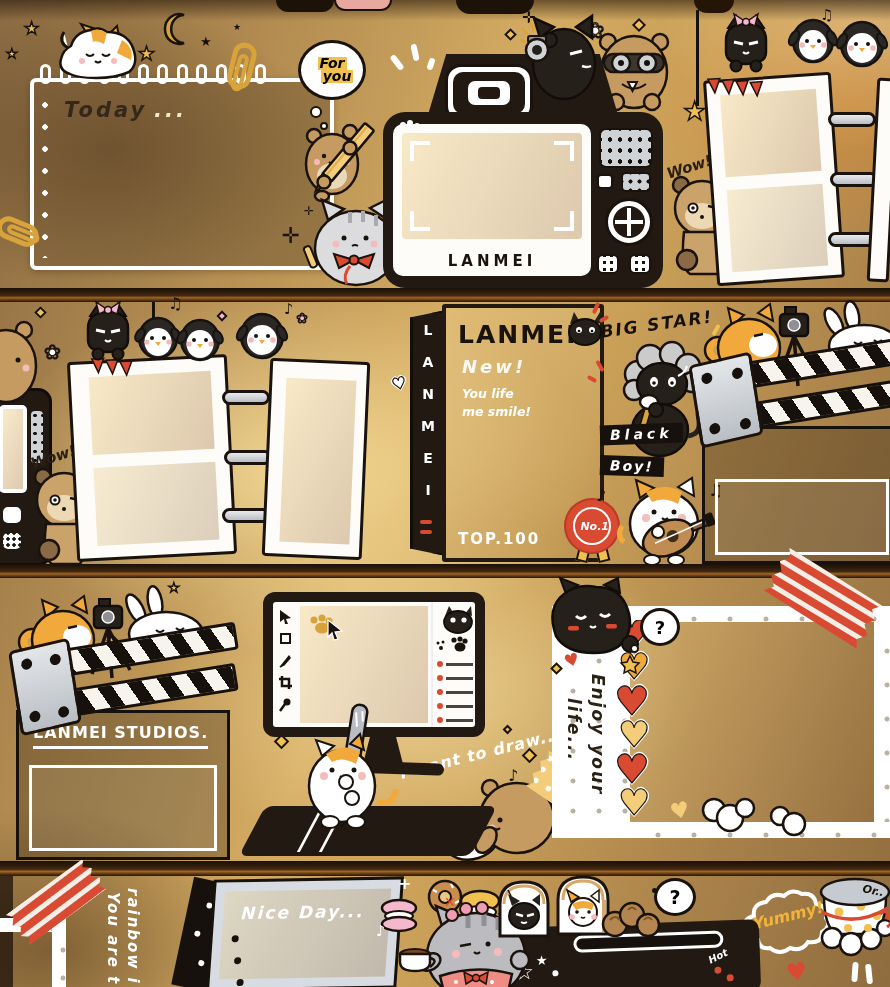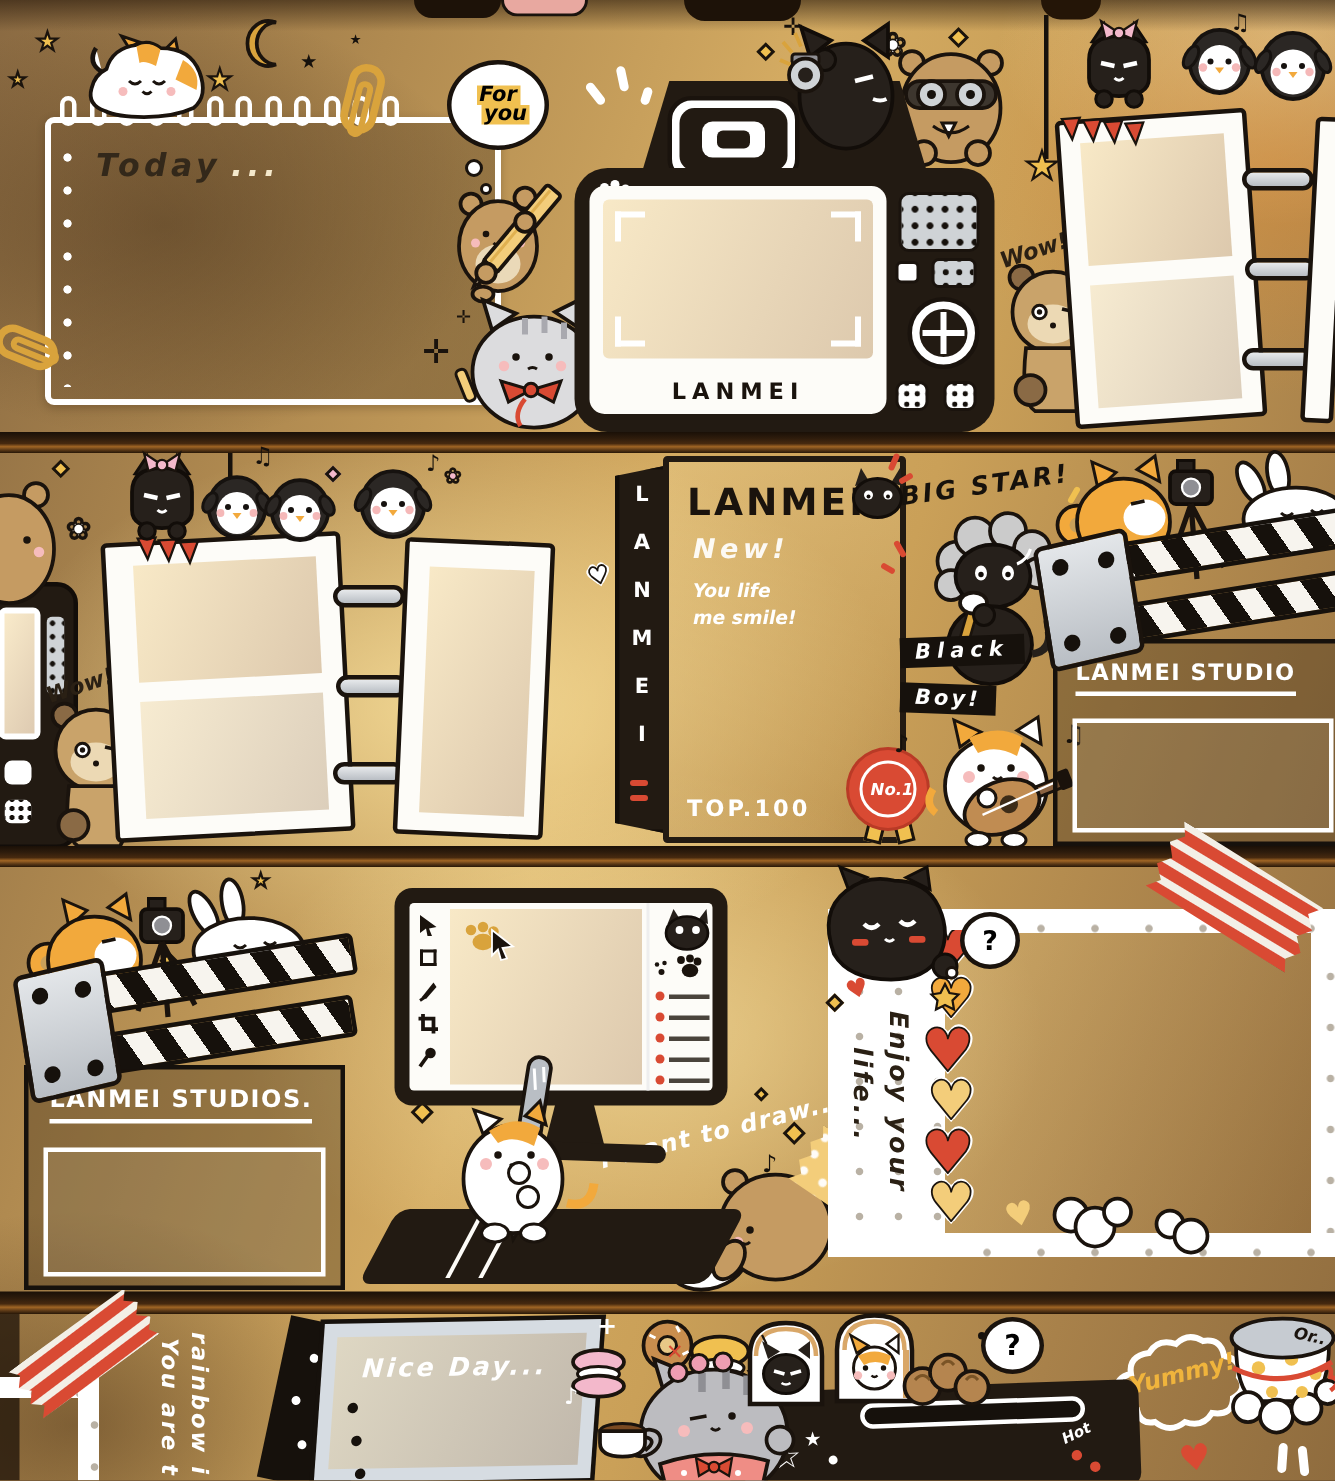--- a/index.html
+++ b/index.html
@@ -507,21 +507,20 @@
     </svg>
     <div class="a stripes" style="left:692px;top:52px;width:208px;height:27px;transform:rotate(-9deg);z-index:2"></div>
     <div class="a stripes" style="left:696px;top:93px;width:206px;height:27px;transform:rotate(-9deg);z-index:2"></div>
     <div class="a" style="left:694px;top:56px;width:64px;height:84px;background:linear-gradient(#e3e6e9,#b9bec4);border:3px solid #1a130d;border-radius:6px;transform:rotate(-9deg) skewY(-4deg);z-index:3">
       <div class="a" style="left:8px;top:8px;width:11px;height:11px;background:#16110c;border-radius:50%"></div>
       <div class="a" style="right:8px;top:10px;width:11px;height:11px;background:#16110c;border-radius:50%"></div>
       <div class="a" style="left:8px;bottom:8px;width:11px;height:11px;background:#16110c;border-radius:50%"></div>
       <div class="a" style="right:8px;bottom:6px;width:11px;height:11px;background:#16110c;border-radius:50%"></div>
     </div>
     <div class="board a" style="left:702px;top:124px;width:196px;height:138px;z-index:2">
-      <span class="a wtxt" style="left:12px;top:10px;font-size:15px;letter-spacing:1px;border-bottom:3px solid #fff;padding-bottom:4px">LANMEI STUDIO</span>
       <div class="a" style="left:10px;top:50px;width:174px;height:76px;border:3px solid #fff;background:rgba(255,242,214,.10)"></div>
     </div>
   </div>
 
   <div class="divider" style="top:564px;height:14px"></div>
 
   <div class="row" style="top:578px;height:283px">
 
     <svg class="a" style="left:10px;top:16px;z-index:1" width="138" height="88">
       <circle cx="22" cy="48" r="13" fill="#f2a93c" stroke="#1a130d" stroke-width="2.5"></circle>

